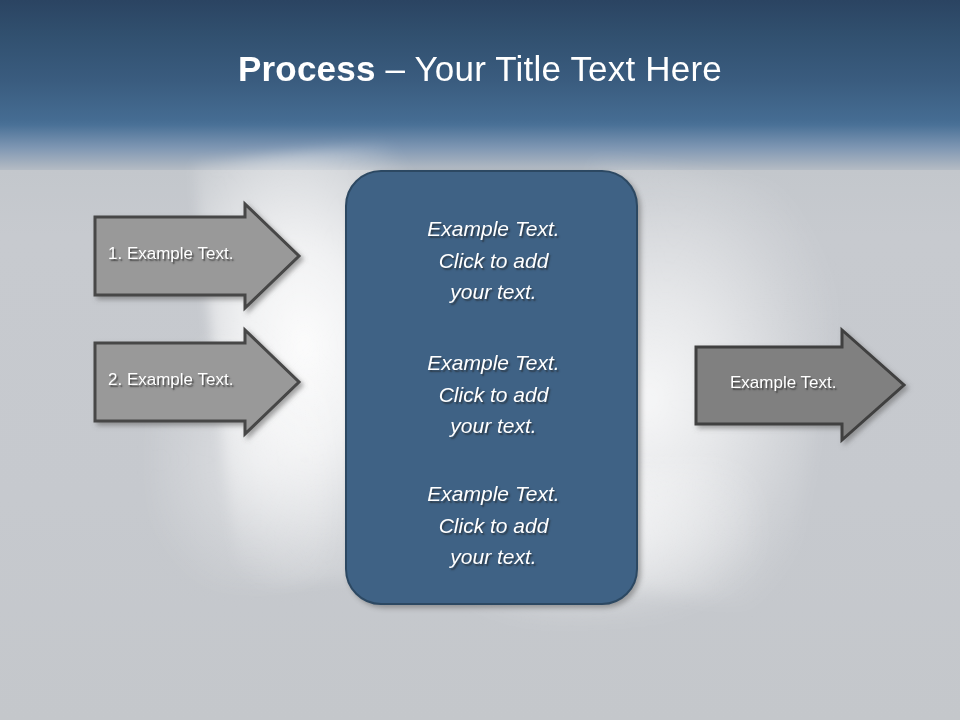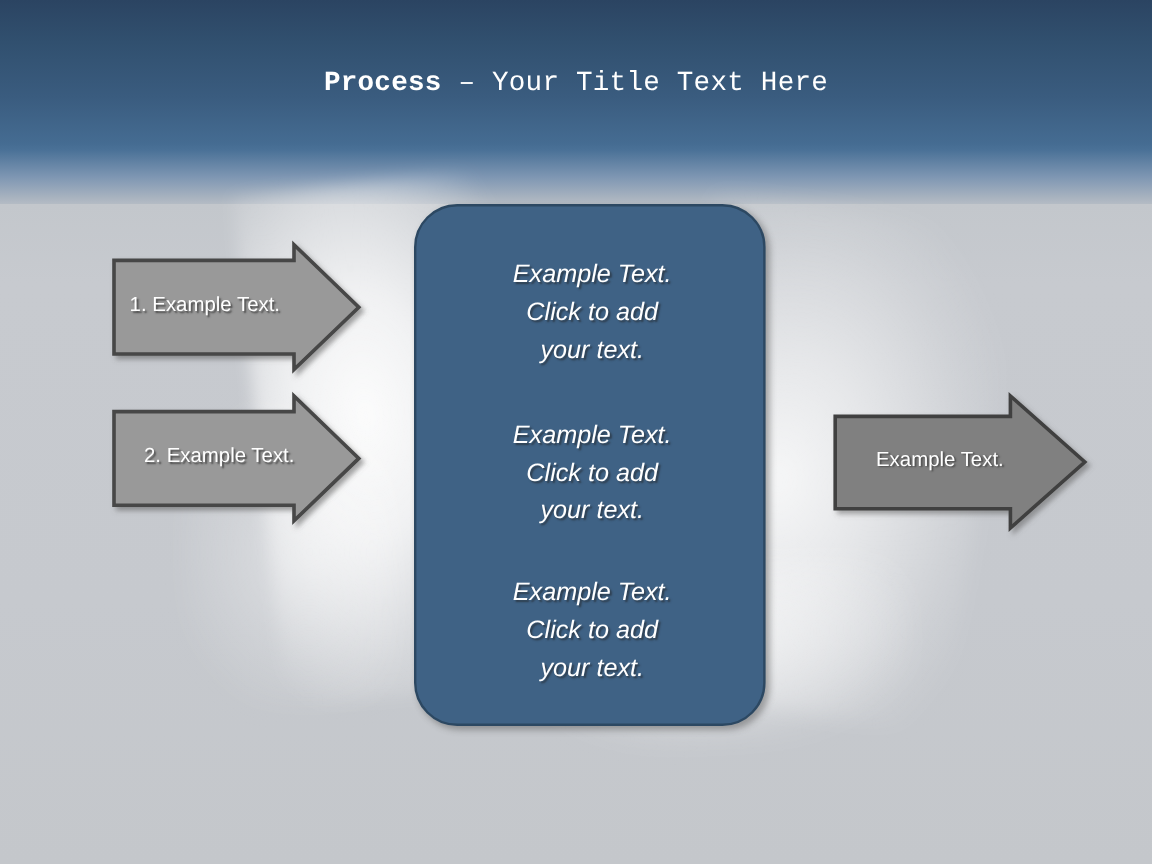--- a/index.html
+++ b/index.html
@@ -76,25 +76,24 @@
     filter: blur(10px);
   }
 
   
   .title {
     position: absolute;
     left: 0; top: 47px;
     width: 960px;
     text-align: center;
     color: #ffffff;
-    font-size: 23px;
+    font-size: 35px;
     line-height: 44px;
     letter-spacing: 0.2px;
     white-space: pre;
-    font-family: Liberation Mono, monospace;
   }
   .title b { font-weight: bold; }
   .title .light { font-weight: normal; }
 
   
   .arrow-wrap { position: absolute; }
   .arrow-wrap svg { display: block; overflow: visible; }
   .arrow-label {
     position: absolute;
     color: #ffffff;
@@ -160,21 +159,21 @@
 
   <div class="arrow-wrap" style="left:94px; top:329px;">
     <svg width="206" height="106" viewBox="0 0 206 106">
       <defs>
         <filter id="sh2" x="-25%" y="-25%" width="170%" height="170%">
           <feDropShadow dx="3" dy="3" stdDeviation="2.4" flood-color="#5a5a5a" flood-opacity="0.55"></feDropShadow>
         </filter>
       </defs>
       <polygon filter="url(#sh2)" points="1,14 151,14 151,1 205,53 151,105 151,92 1,92" fill="#999999" stroke="#464646" stroke-width="3" stroke-linejoin="miter"></polygon>
     </svg>
-    <span class="arrow-label" style="left:26px; top:41px;">2. Example Text.</span>
+    <span class="arrow-label" style="left:14px; top:41px;">2. Example Text.</span>
   </div>
 
 
   <div class="center-box">
     <div class="center-block cb1">Example Text.
 Click  to add
 your text.</div>
     <div class="center-block cb2">Example Text.
 Click  to add
 your text.</div>

